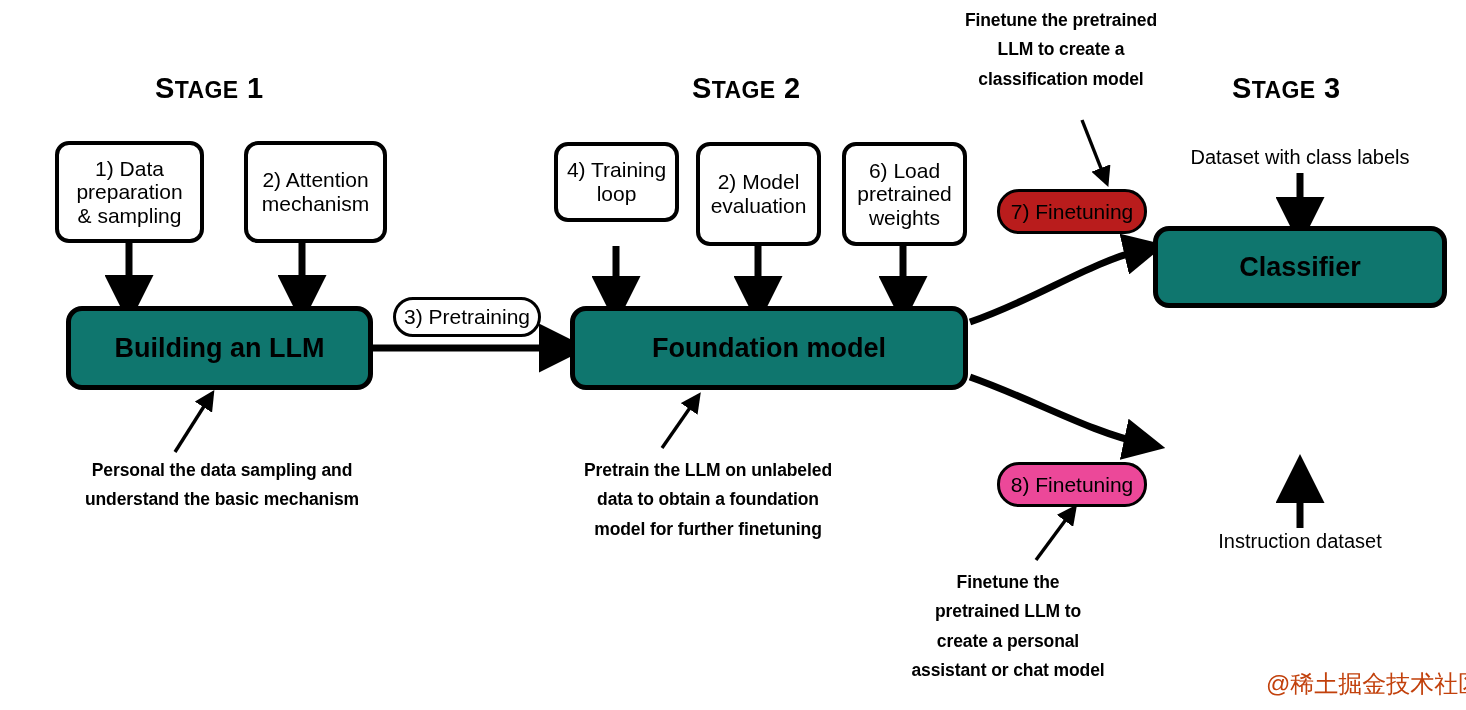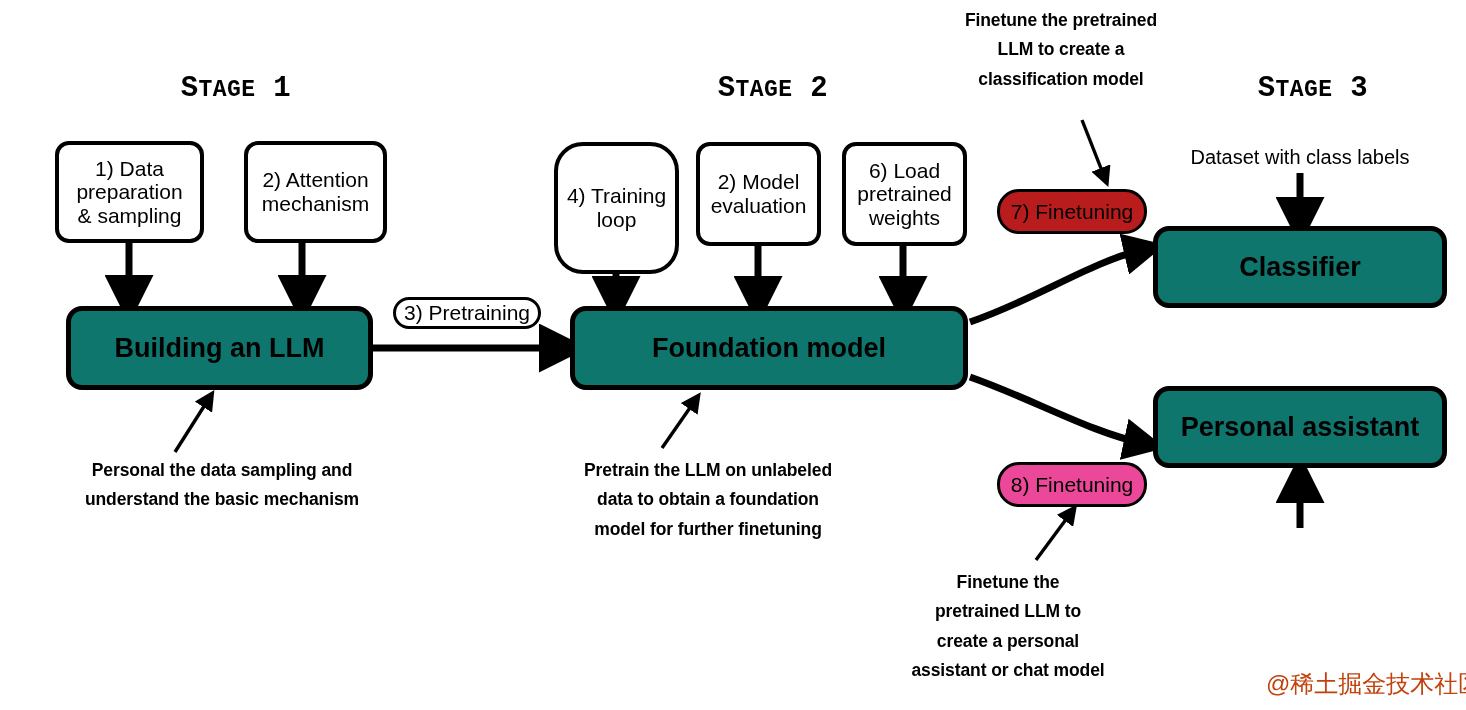--- a/index.html
+++ b/index.html
@@ -54,22 +54,21 @@
     border-width: 3px;
     font-size: 21px;
     padding: 0 10px;
     white-space: nowrap;
   }
   .stage-title {
     position: absolute;
     font-weight: 700;
     letter-spacing: 0.4px;
     white-space: nowrap;
-    text-align: right;
-    font-family: Liberation Mono, monospace;
+    text-align: left;
   }
   .stage-title .big { font-size: 29px; }
   .stage-title .small { font-size: 23px; }
   .caption {
     position: absolute;
     font-weight: 700;
     font-size: 17.5px;
     line-height: 1.68;
     text-align: center;
     white-space: pre-line;
@@ -143,39 +142,39 @@
   </div>
 
   <div class="node white" style="left:55px; top:141px; width:149px; height:102px; white-space:pre-line;">1) Data
 preparation
 &amp; sampling</div>
   <div class="node white" style="left:244px; top:141px; width:143px; height:102px; white-space:pre-line;">2) Attention
 mechanism</div>
 
   <div class="node blue" style="left:66px; top:306px; width:307px; height:84px;">Building an LLM</div>
 
-  <div class="node pill" style="left:393px; top:297px; width:148px; height:32px; background:#ffffff;">3) Pretraining</div>
+  <div class="node pill" style="left:393px; top:297px; width:148px; height:40px; background:#ffffff;">3) Pretraining</div>
 
-  <div class="node white" style="left:554px; top:142px; width:125px; height:132px; white-space:pre-line;border-radius:29px;">4) Training
+  <div class="node white" style="left:554px; top:142px; width:125px; height:80px; white-space:pre-line;">4) Training
 loop</div>
   <div class="node white" style="left:696px; top:142px; width:125px; height:104px; white-space:pre-line;">2) Model
 evaluation</div>
   <div class="node white" style="left:842px; top:142px; width:125px; height:104px; white-space:pre-line;">6) Load
 pretrained
 weights</div>
 
   <div class="node blue" style="left:570px; top:306px; width:398px; height:84px;">Foundation model</div>
 
   <div class="node pill" style="left:997px; top:189px; width:150px; height:45px; background:#b91c1c;">7) Finetuning</div>
   <div class="node pill" style="left:997px; top:462px; width:150px; height:45px; background:#ec4899;">8) Finetuning</div>
 
   <div class="node blue" style="left:1153px; top:226px; width:294px; height:82px;">Classifier</div>
-  <div class="node blue" style="left:1153px; top:386px; width:294px; height:82px;">Personal assistant</div>
 
   <div class="plain-label" style="left:1150px; top:146px; width:300px;">Dataset with class labels</div>
+  <div class="plain-label" style="left:1150px; top:530px; width:300px;">Instruction dataset</div>
 
   <div class="caption" style="left:40px; top:456px; width:364px;">Personal the data sampling and
 understand the basic mechanism</div>
   <div class="caption" style="left:530px; top:456px; width:356px;">Pretrain the LLM on unlabeled
 data to obtain a foundation
 model for further finetuning</div>
   <div class="caption" style="left:934px; top:6px; width:254px;">Finetune the pretrained
 LLM to create a
 classification model</div>
   <div class="caption" style="left:880px; top:568px; width:256px;">Finetune the

